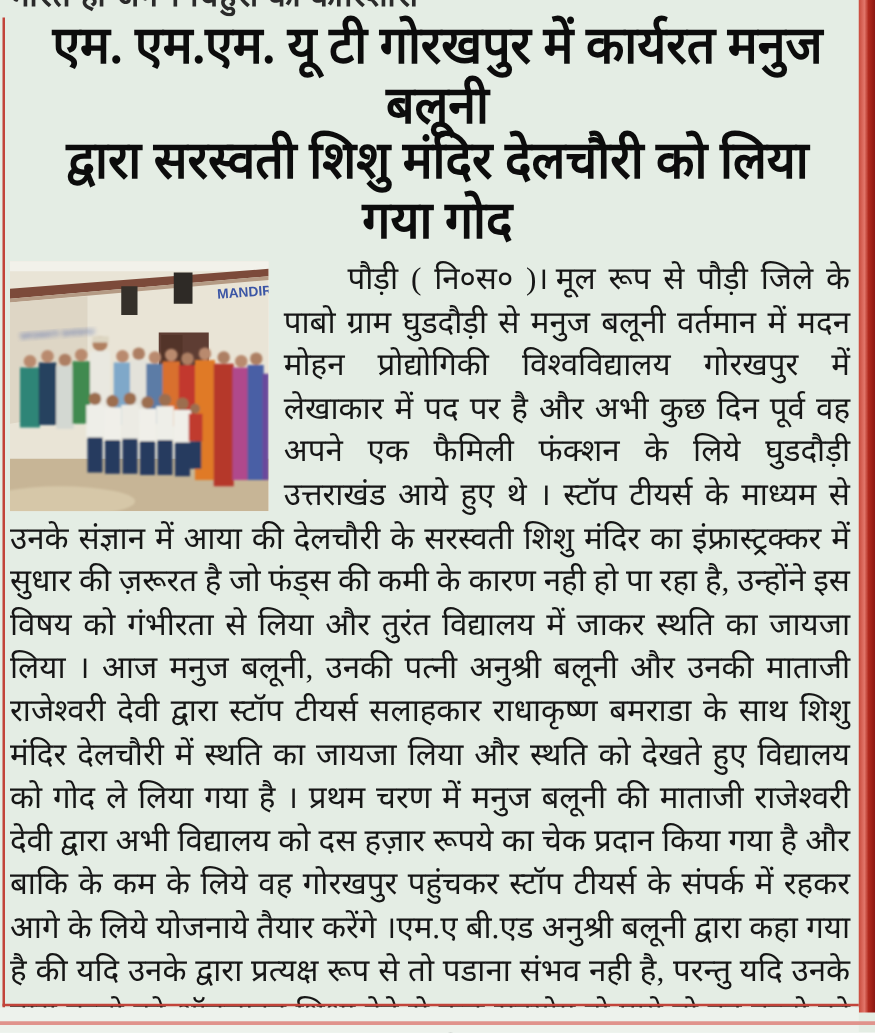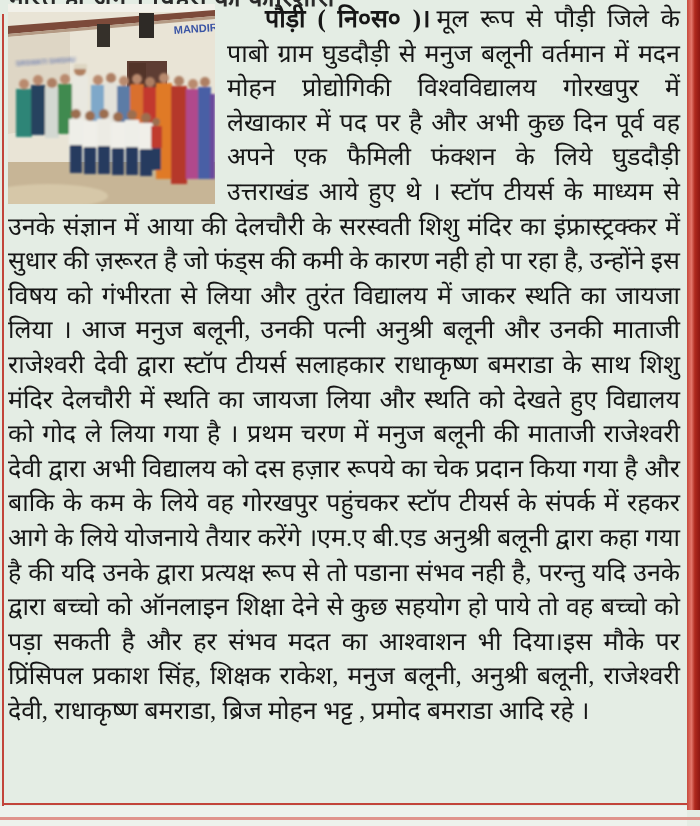--- a/index.html
+++ b/index.html
@@ -57,37 +57,41 @@
   .photo {
     float:left; width:207px; height:200px; margin:2px 12px 4px 0;
     background:#efece4; position:relative; overflow:hidden;
   }
   .photo svg { display:block; width:207px; height:200px; }
 
   .body-text {
     font-size:25px; line-height:34.6px; color:#161616;
     text-align:justify; text-indent:38px;
   }
-  .dateline { font-weight:700; margin-right:6px; }
+  .dateline { font-weight:400; margin-right:6px;margin-left:13px; }
 
   .sign-right { font:700 11px "Liberation Sans",sans-serif; fill:#3b55a5; }
   .sign-left  { font:700 7px  "Liberation Sans",sans-serif; fill:#5a6fae; opacity:.8; }
 </style>
 </head>
 <body>
 
 <div class="page">
 
   <div class="masthead-clip">
     <span>भारत ही जन । चिहुरा की कारिशारी</span>
   </div>
 
   <div class="rule-left"></div>
   <div class="rule-right"></div>
 
+  <h1 class="headline">
+    <span class="hl">एम. एम.एम. यू टी गोरखपुर में कार्यरत मनुज बलूनी</span>
+    <span class="hl">द्वारा सरस्वती शिशु मंदिर देलचौरी को लिया गया गोद</span>
+  </h1>
 
   <div class="body-wrap">
 
     <div class="photo">
       <svg viewBox="0 0 207 200">
         <defs>
           <filter id="soft">
               <feGaussianBlur stdDeviation="0.8"></feGaussianBlur>
             </filter>
           <filter id="softer">

